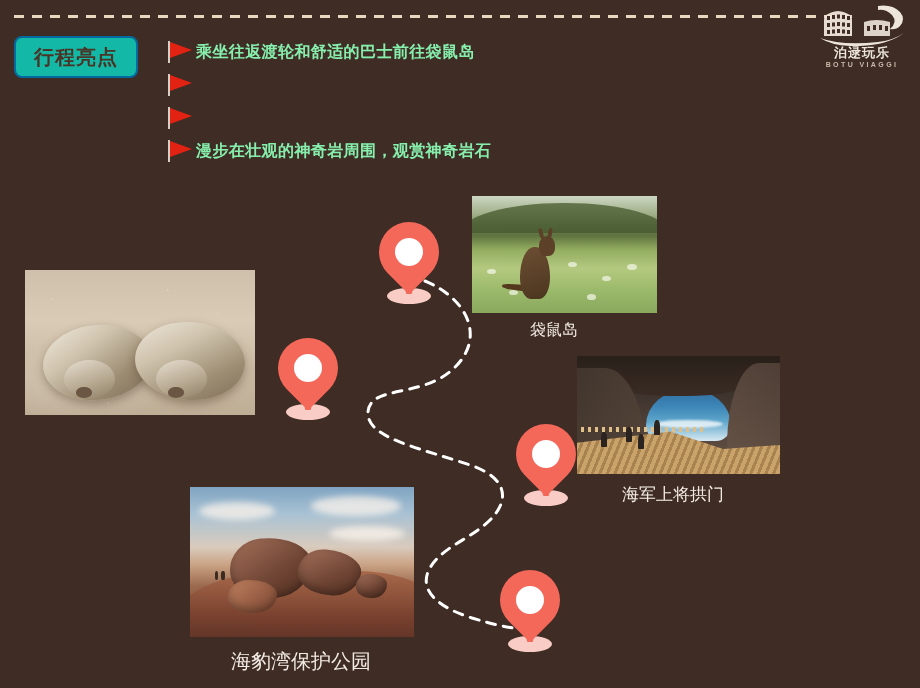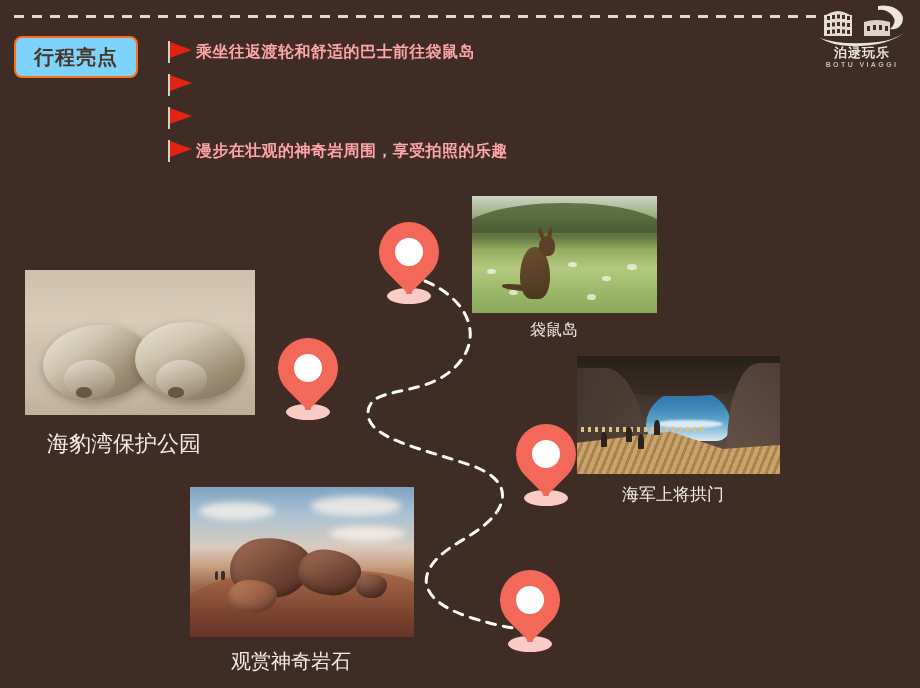--- a/index.html
+++ b/index.html
@@ -47,22 +47,22 @@
     font-size: 7px; letter-spacing: 2.4px;
     color: #c8b9a9; line-height: 11px;
     font-weight: bold;
   }
 
   
   .badge {
     position: absolute;
     left: 14px; top: 36px;
     width: 124px; height: 42px;
-    background: #7dd3fc;
-    border: 2px solid #f97316;
+    background: #14b8a6;
+    border: 2px solid #0369a1;
     border-radius: 8px;
     display: flex; align-items: center; justify-content: center;
   }
   .badge span {
     font-size: 20px; font-weight: bold;
     color: #4a3425; letter-spacing: 1px;
   }
 
   
   .highlights {
@@ -81,21 +81,21 @@
   }
   .flag .cloth {
     position:absolute; left:2px; top:1px;
     width:0; height:0;
     border-top: 8px solid transparent;
     border-bottom: 8px solid transparent;
     border-left: 22px solid #e22212;
   }
   .hl-text {
     font-size: 16px; font-weight: bold;
-    color: #fca5a5; white-space: nowrap;
+    color: #86efac; white-space: nowrap;
     letter-spacing: .4px;
   }
 
   
   .photo {
     position: absolute;
     overflow: hidden;
     background: #6b5a4c;
   }
   .photo .inner { position:absolute; inset:0; }
@@ -374,21 +374,21 @@
       <span class="flag">
           <i class="pole"></i>
           <i class="cloth"></i>
         </span>
     </div>
     <div class="hl-row">
       <span class="flag">
           <i class="pole"></i>
           <i class="cloth"></i>
         </span>
-      <span class="hl-text">漫步在壮观的神奇岩周围，享受拍照的乐趣</span>
+      <span class="hl-text">漫步在壮观的神奇岩周围，观赏神奇岩石</span>
     </div>
   </div>
 
   <svg id="path-svg">
     <path d="M 425 281
              C 470 300, 486 340, 452 370
              C 420 398, 370 385, 368 412
              C 366 438, 420 448, 470 465
              C 508 478, 510 500, 490 520
              C 470 540, 438 548, 428 572
@@ -474,18 +474,17 @@
     <div class="shadow"></div>
       <div class="stem"></div>
       <div class="drop"></div>
   </div>
   <div class="pin" id="pin-4">
     <div class="shadow"></div>
       <div class="stem"></div>
       <div class="drop"></div>
   </div>
 
-  <div class="caption" id="cap-seal">海豹湾保护公园</div>
   <div class="caption" id="cap-kang">袋鼠岛</div>
   <div class="caption" id="cap-arch">海军上将拱门</div>
-  <div class="caption" id="cap-rocks">观赏神奇岩石</div>
+  <div class="caption" id="cap-rocks">海豹湾保护公园</div>
 
 </div>
 
 </body></html>

